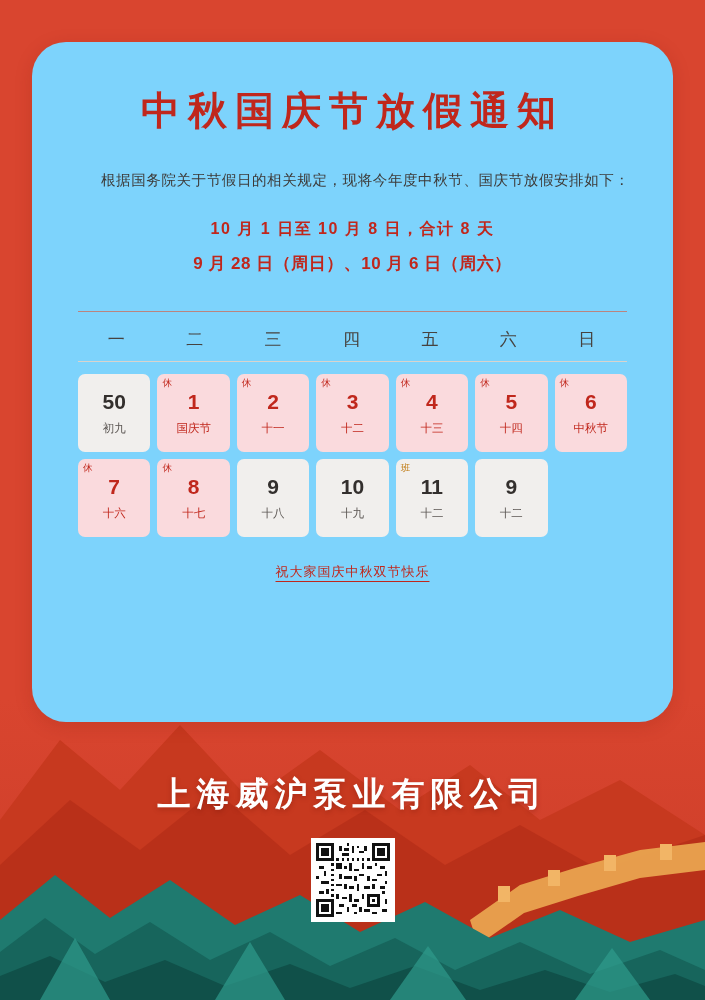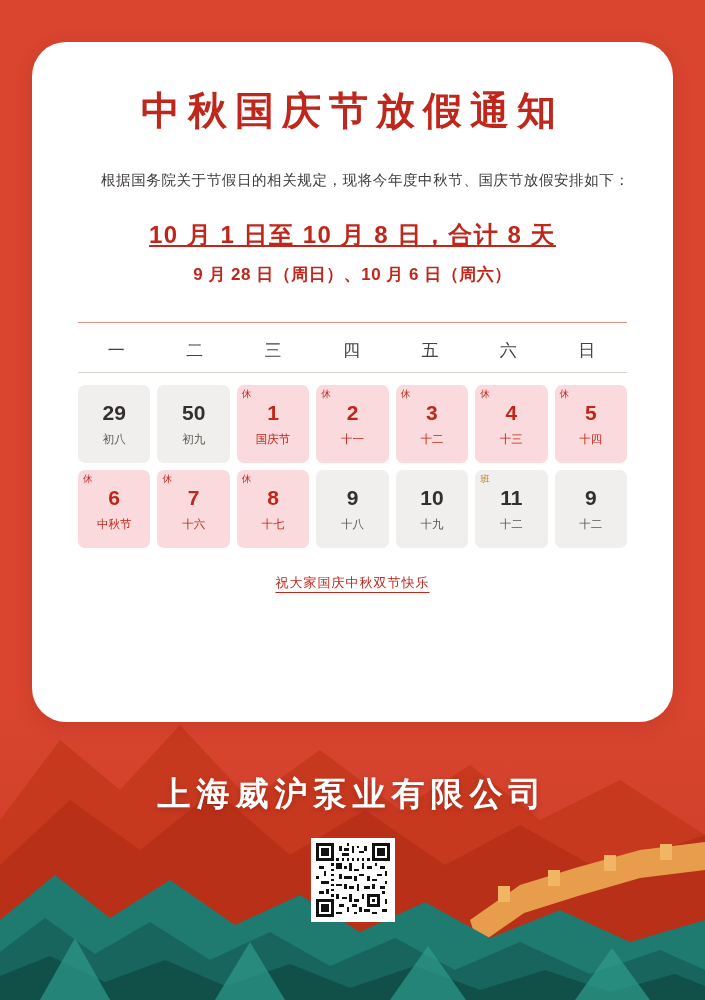--- a/index.html
+++ b/index.html
@@ -21,21 +21,21 @@
   .bg-mountains {
     position: absolute; left: 0; right: 0; bottom: 0; height: 330px;
   }
   .bg-mountains svg { display: block; width: 100%; height: 100%; }
 
   
   .card {
     position: absolute;
     left: 32px; top: 42px;
     width: 641px; height: 680px;
-    background: #ffffff;
+    background: #7dd3fc;
     border-radius: 34px;
     box-shadow: 0 4px 18px rgba(120,20,10,.18);
   }
 
   .title {
     text-align: center;
     margin-top: 42px;
     font-size: 39px;
     font-weight: bold;
     letter-spacing: 8px;
@@ -47,23 +47,22 @@
     font-size: 14.5px;
     line-height: 2.0;
     color: #3d3a38;
     text-align: justify;
     text-indent: 2em;
     letter-spacing: .6px;
   }
 
   .hl-wrap { margin-top: 24px; text-align: center; }
   .hl1 {
-    font-size: 24px; font-weight: bold; color: #c0271c;
+    font-size: 16px; font-weight: bold; color: #c0271c;
     letter-spacing: 1.5px;
-    text-decoration: underline;
   }
   .hl2 {
     margin-top: 12px;
     font-size: 17px; font-weight: bold; color: #c0271c;
     letter-spacing: .5px;
   }
   .hl3 {
     margin-top: 10px;
     font-size: 15.5px; font-weight: bold; color: #4a4643;
     letter-spacing: .5px;
@@ -204,25 +203,20 @@
       <div>四</div>
       <div>五</div>
       <div>六</div>
       <div>日</div>
     </div>
 
     <div class="cal-rule2"></div>
 
     <div class="grid">
 
-      <div class="cell work">
-        <span class="tag rest"></span>
-        <span class="num">29</span>
-        <span class="sub">初八</span>
-      </div>
 
       <div class="cell work">
         <span class="tag rest"></span>
         <span class="num">50</span>
         <span class="sub">初九</span>
       </div>
 
       <div class="cell holiday">
         <span class="tag rest">休</span>
         <span class="num">1</span>

